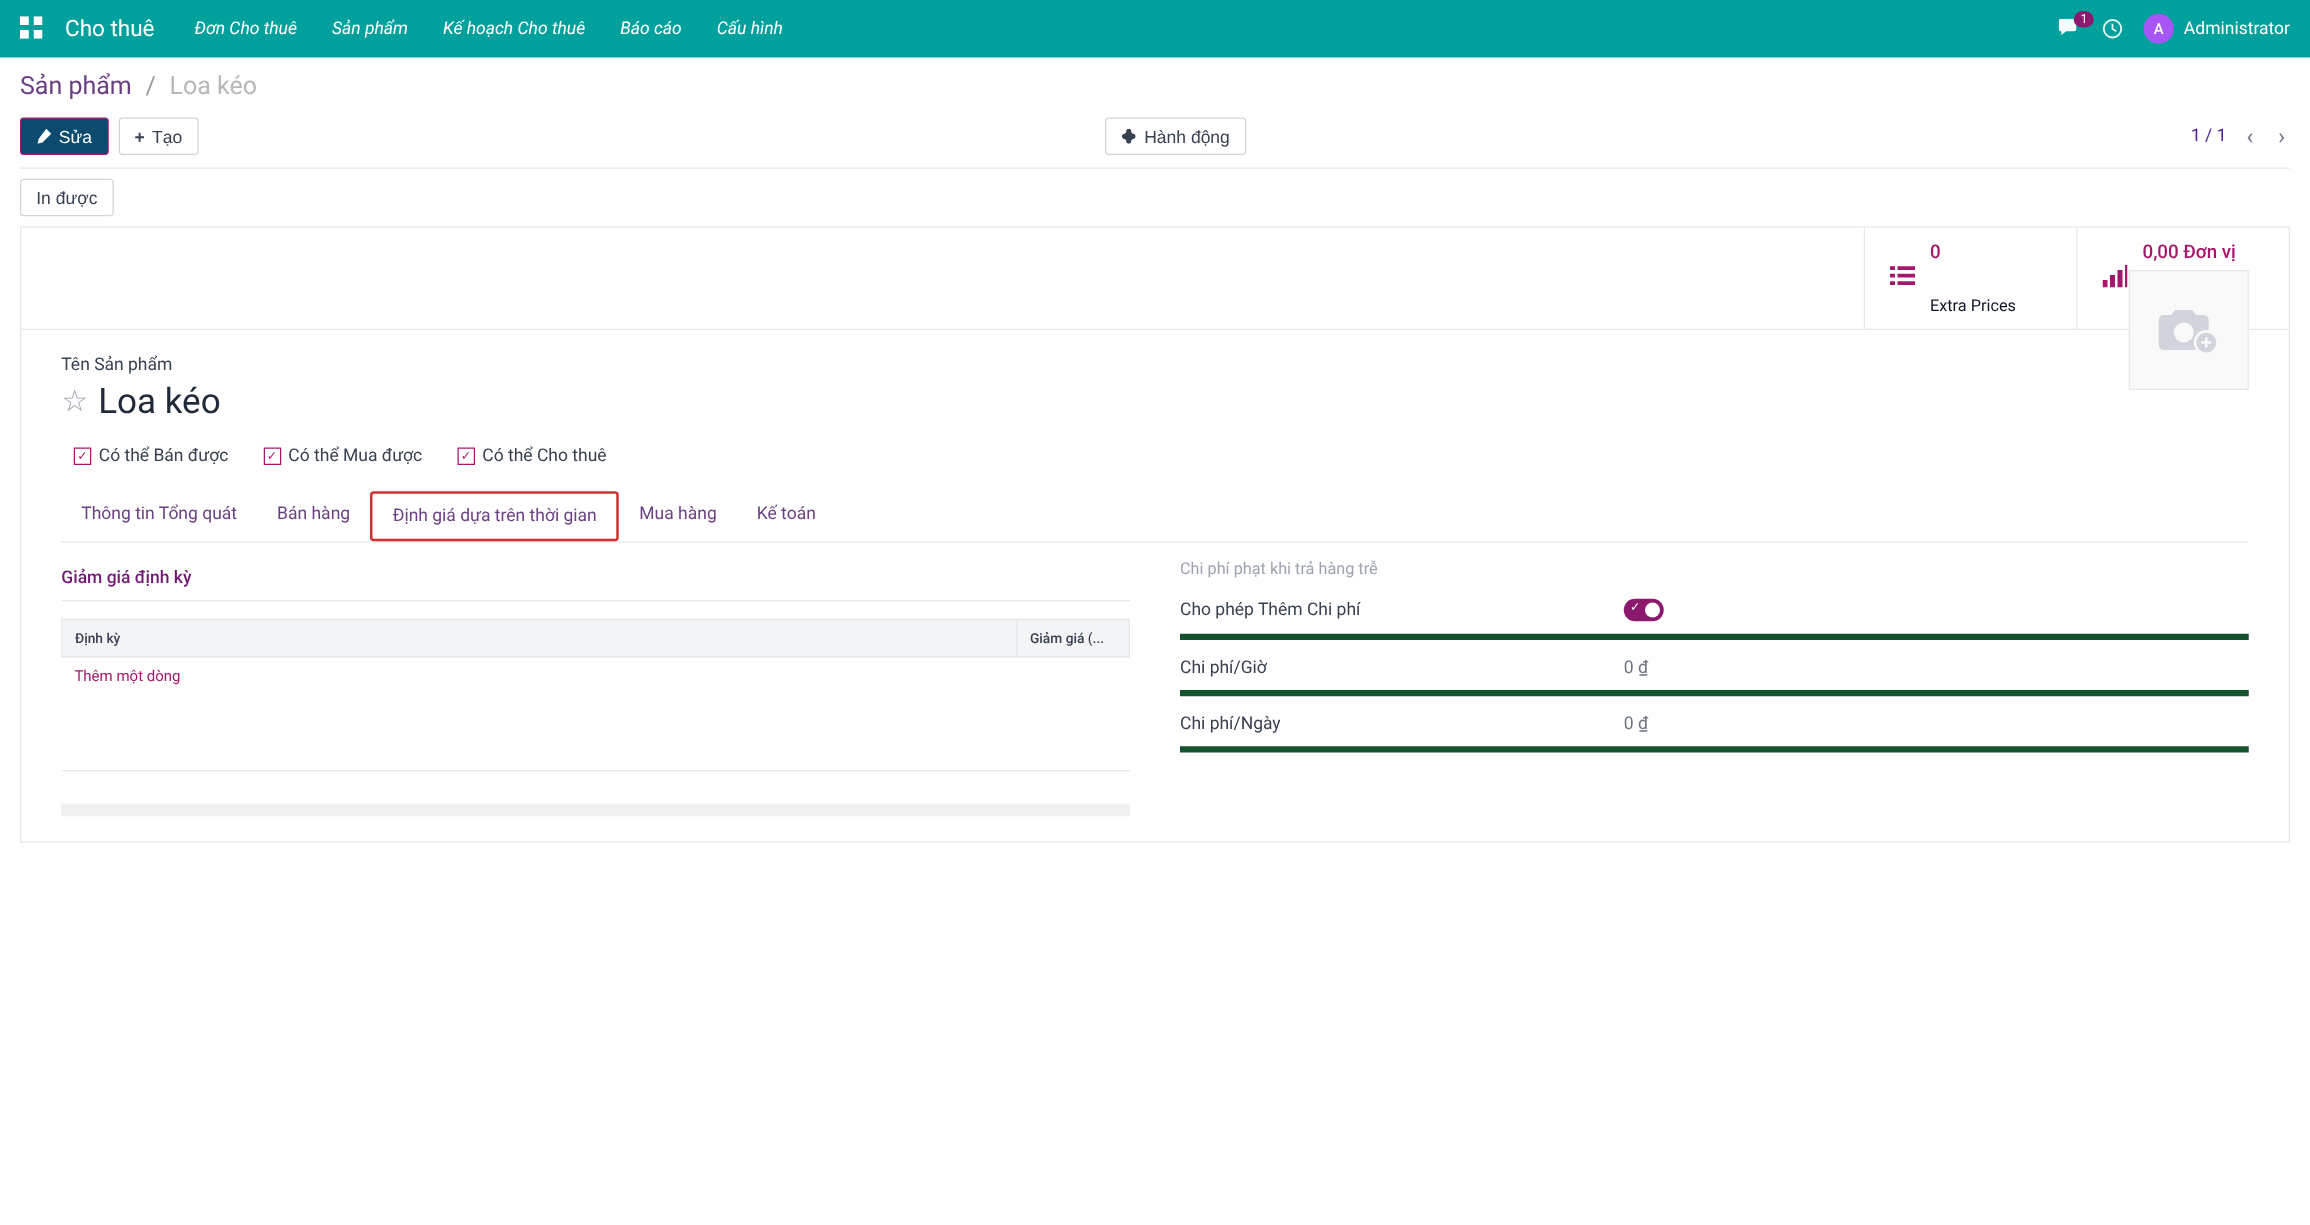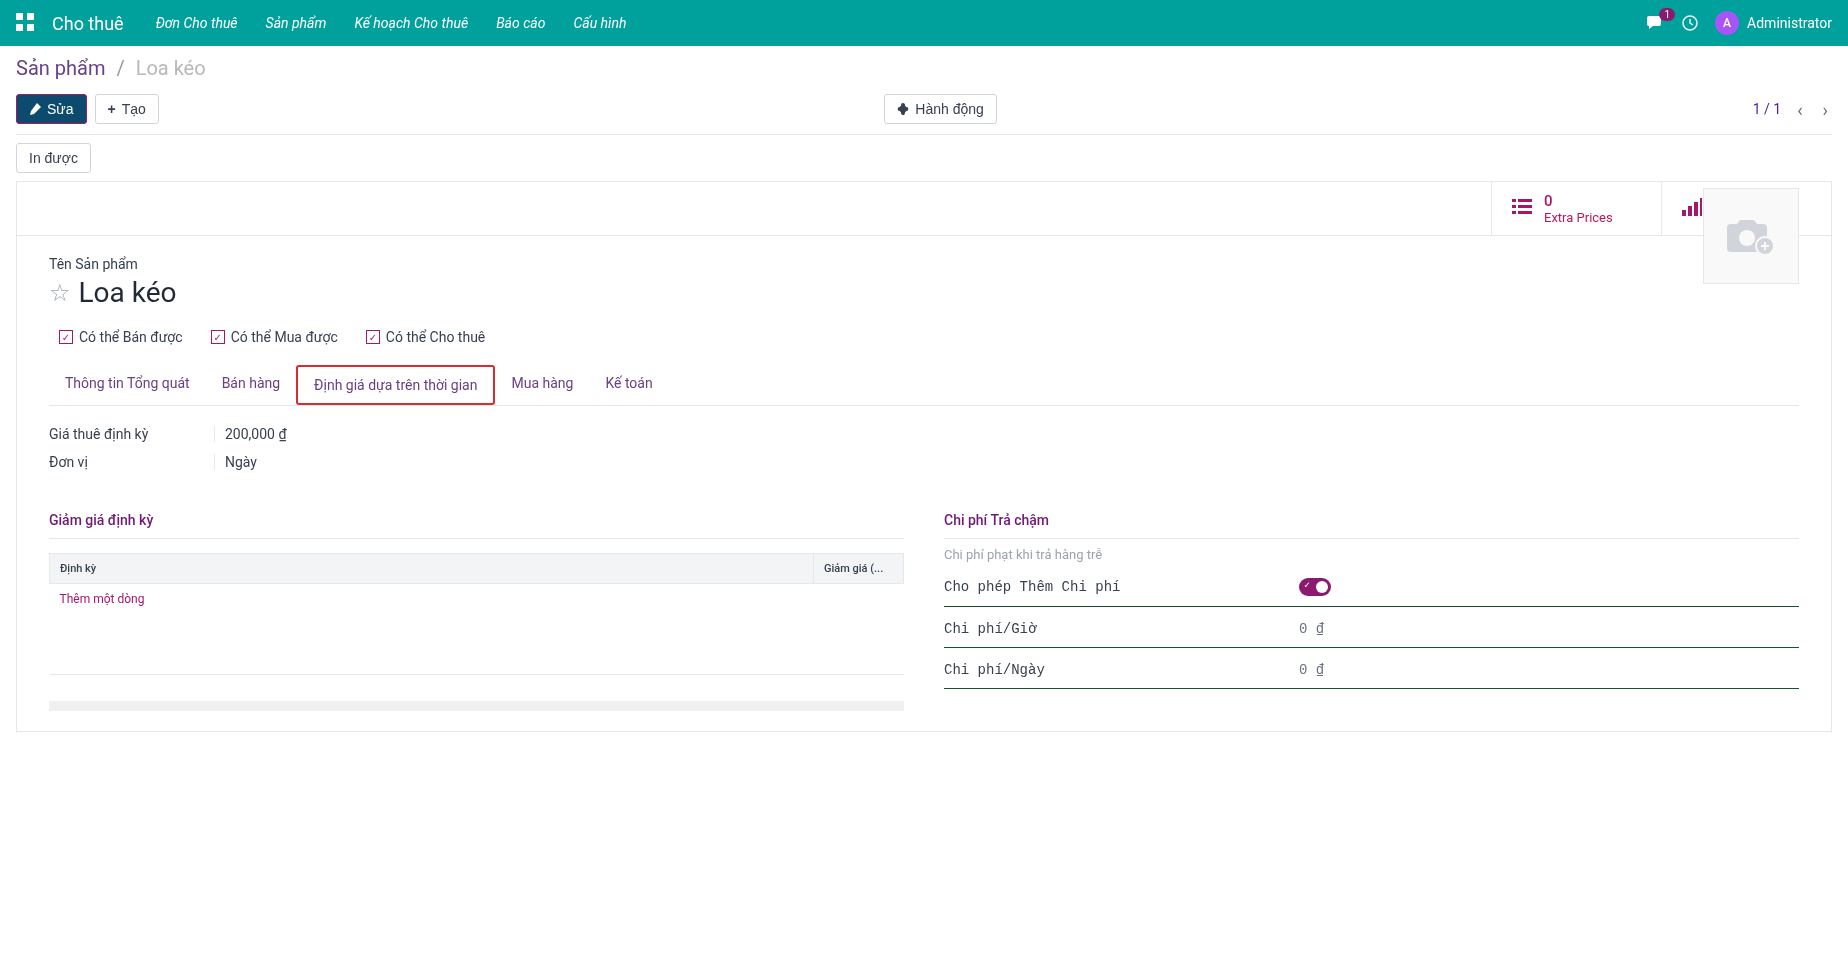--- a/index.html
+++ b/index.html
@@ -40,21 +40,21 @@
 .secondary-row { padding: 8px 16px; }
 
 
 .form-sheet { margin: 0 16px 20px 16px; border: 1px solid #e5e7eb; background: #fff; position: relative; }
 
 .stat-buttons { display: flex; justify-content: flex-end; border-bottom: 1px solid #e5e7eb; }
 .stat-btn { display: flex; align-items: center; gap: 12px; padding: 10px 20px; border-left: 1px solid #e5e7eb; cursor: pointer; min-width: 170px; }
 .stat-icon { color: #a4176a; font-size: 20px; }
 .stat-text { display: flex; flex-direction: column; }
 .stat-value { color: #a4176a; font-weight: 500; font-size: 15px; }
-.stat-label { color: #be185d; font-size: 13px; }
+.stat-label { color: #0f172a; font-size: 13px; margin-top: 28px; }
 
 .form-body { padding: 20px 32px; position: relative; }
 .product-image-box { position: absolute; top: -48px; right: 32px; width: 96px; height: 96px; border: 1px solid #e5e7eb; background: #f9f9f9; display: flex; align-items: center; justify-content: center; color: #d1d5db; }
 .product-label { font-size: 14px; color: #374151; margin-bottom: 4px; }
 .product-title-row { display: flex; align-items: center; gap: 8px; margin-bottom: 20px; }
 .star-icon { font-size: 24px; color: #9ca3af; cursor: pointer; }
 .product-name { font-size: 28px; font-weight: 400; color: #1f2937; }
 
 .checkbox-row { display: flex; gap: 28px; margin-bottom: 20px; padding-left: 10px; }
 .checkbox-item { display: flex; align-items: center; gap: 6px; font-size: 14px; cursor: pointer; }
@@ -74,21 +74,21 @@
 .section-col { flex: 1; }
 .section-title { color: #701a75; font-size: 14px; font-weight: 500; margin-bottom: 14px; border-bottom: 1px solid #e5e7eb; padding-bottom: 10px; }
 
 .mini-table { width: 100%; border-collapse: collapse; }
 .mini-table th { background: #f3f4f6; text-align: left; padding: 8px 10px; font-weight: 500; font-size: 11px; color: #374151; border: 1px solid #e5e7eb; }
 .mini-table td { padding: 8px 10px; color: #a4176a; font-size: 12px; }
 .add-line { color: #a4176a; cursor: pointer; }
 
 .late-desc { color: #9ca3af; font-size: 13px; margin-bottom: 16px; margin-top: -6px; }
 
-.late-field-row { display: flex; align-items: center; margin-bottom: 14px; border-bottom: 1px solid #14532d; padding-bottom: 10px; font-family: Liberation Mono, monospace; }
+.late-field-row { display: flex; align-items: center; margin-bottom: 14px; border-bottom: 5px solid #14532d; padding-bottom: 10px; }
 .late-field-label { width: 355px; font-size: 14px; color: #374151; }
 .late-field-value { font-size: 14px; color: #6b7280; }
 
 .toggle { width: 32px; height: 18px; background: #8b1a6e; border-radius: 10px; position: relative; cursor: pointer; }
 .toggle::after { content: ''; position: absolute; width: 12px; height: 12px; background: #fff; border-radius: 50%; top: 3px; right: 3px; }
 .toggle-check { position: absolute; left: 5px; top: 1px; color: #fff; font-size: 10px; }
 
 .form-footer { height: 10px; background: #f0f0f0; margin: 26px 0 0 0; }
 
 .icon-svg { display: inline-block; vertical-align: middle; }
@@ -241,33 +241,20 @@
     </div>
 
     <div class="tabs">
       <div class="tab">Thông tin Tổng quát</div>
       <div class="tab">Bán hàng</div>
       <div class="tab active">Định giá dựa trên thời gian</div>
       <div class="tab">Mua hàng</div>
       <div class="tab">Kế toán</div>
     </div>
 
-    <div class="field-grid">
-      <div class="field-col">
-        <div class="field-row">
-          <div class="field-label">Giá thuê định kỳ</div>
-          <div class="field-value">200,000 ₫</div>
-        </div>
-        <div class="field-row">
-          <div class="field-label">Đơn vị</div>
-          <div class="field-value">Ngày</div>
-        </div>
-      </div>
-      <div class="field-col"></div>
-    </div>
 
     <div class="section-row">
       <div class="section-col">
         <div class="section-title">Giảm giá định kỳ</div>
         <table class="mini-table">
           <thead>
             <tr>
               <th>Định kỳ</th>
               <th style="width:90px;">Giảm giá (...</th>
             </tr>
@@ -278,21 +265,20 @@
             </tr>
             <tr>
                 <td colspan="2" style="height:60px;border-bottom:1px solid #e5e7eb;"></td>
               </tr>
           </tbody>
         </table>
         <div class="form-footer"></div>
       </div>
 
       <div class="section-col">
-        <div class="section-title">Chi phí Trả chậm</div>
         <div class="late-desc">Chi phí phạt khi trả hàng trễ</div>
 
         <div class="late-field-row">
           <div class="late-field-label">Cho phép Thêm Chi phí</div>
           <div class="late-field-value">
             <div class="toggle">
               <span class="toggle-check">✓</span>
             </div>
           </div>
         </div>

